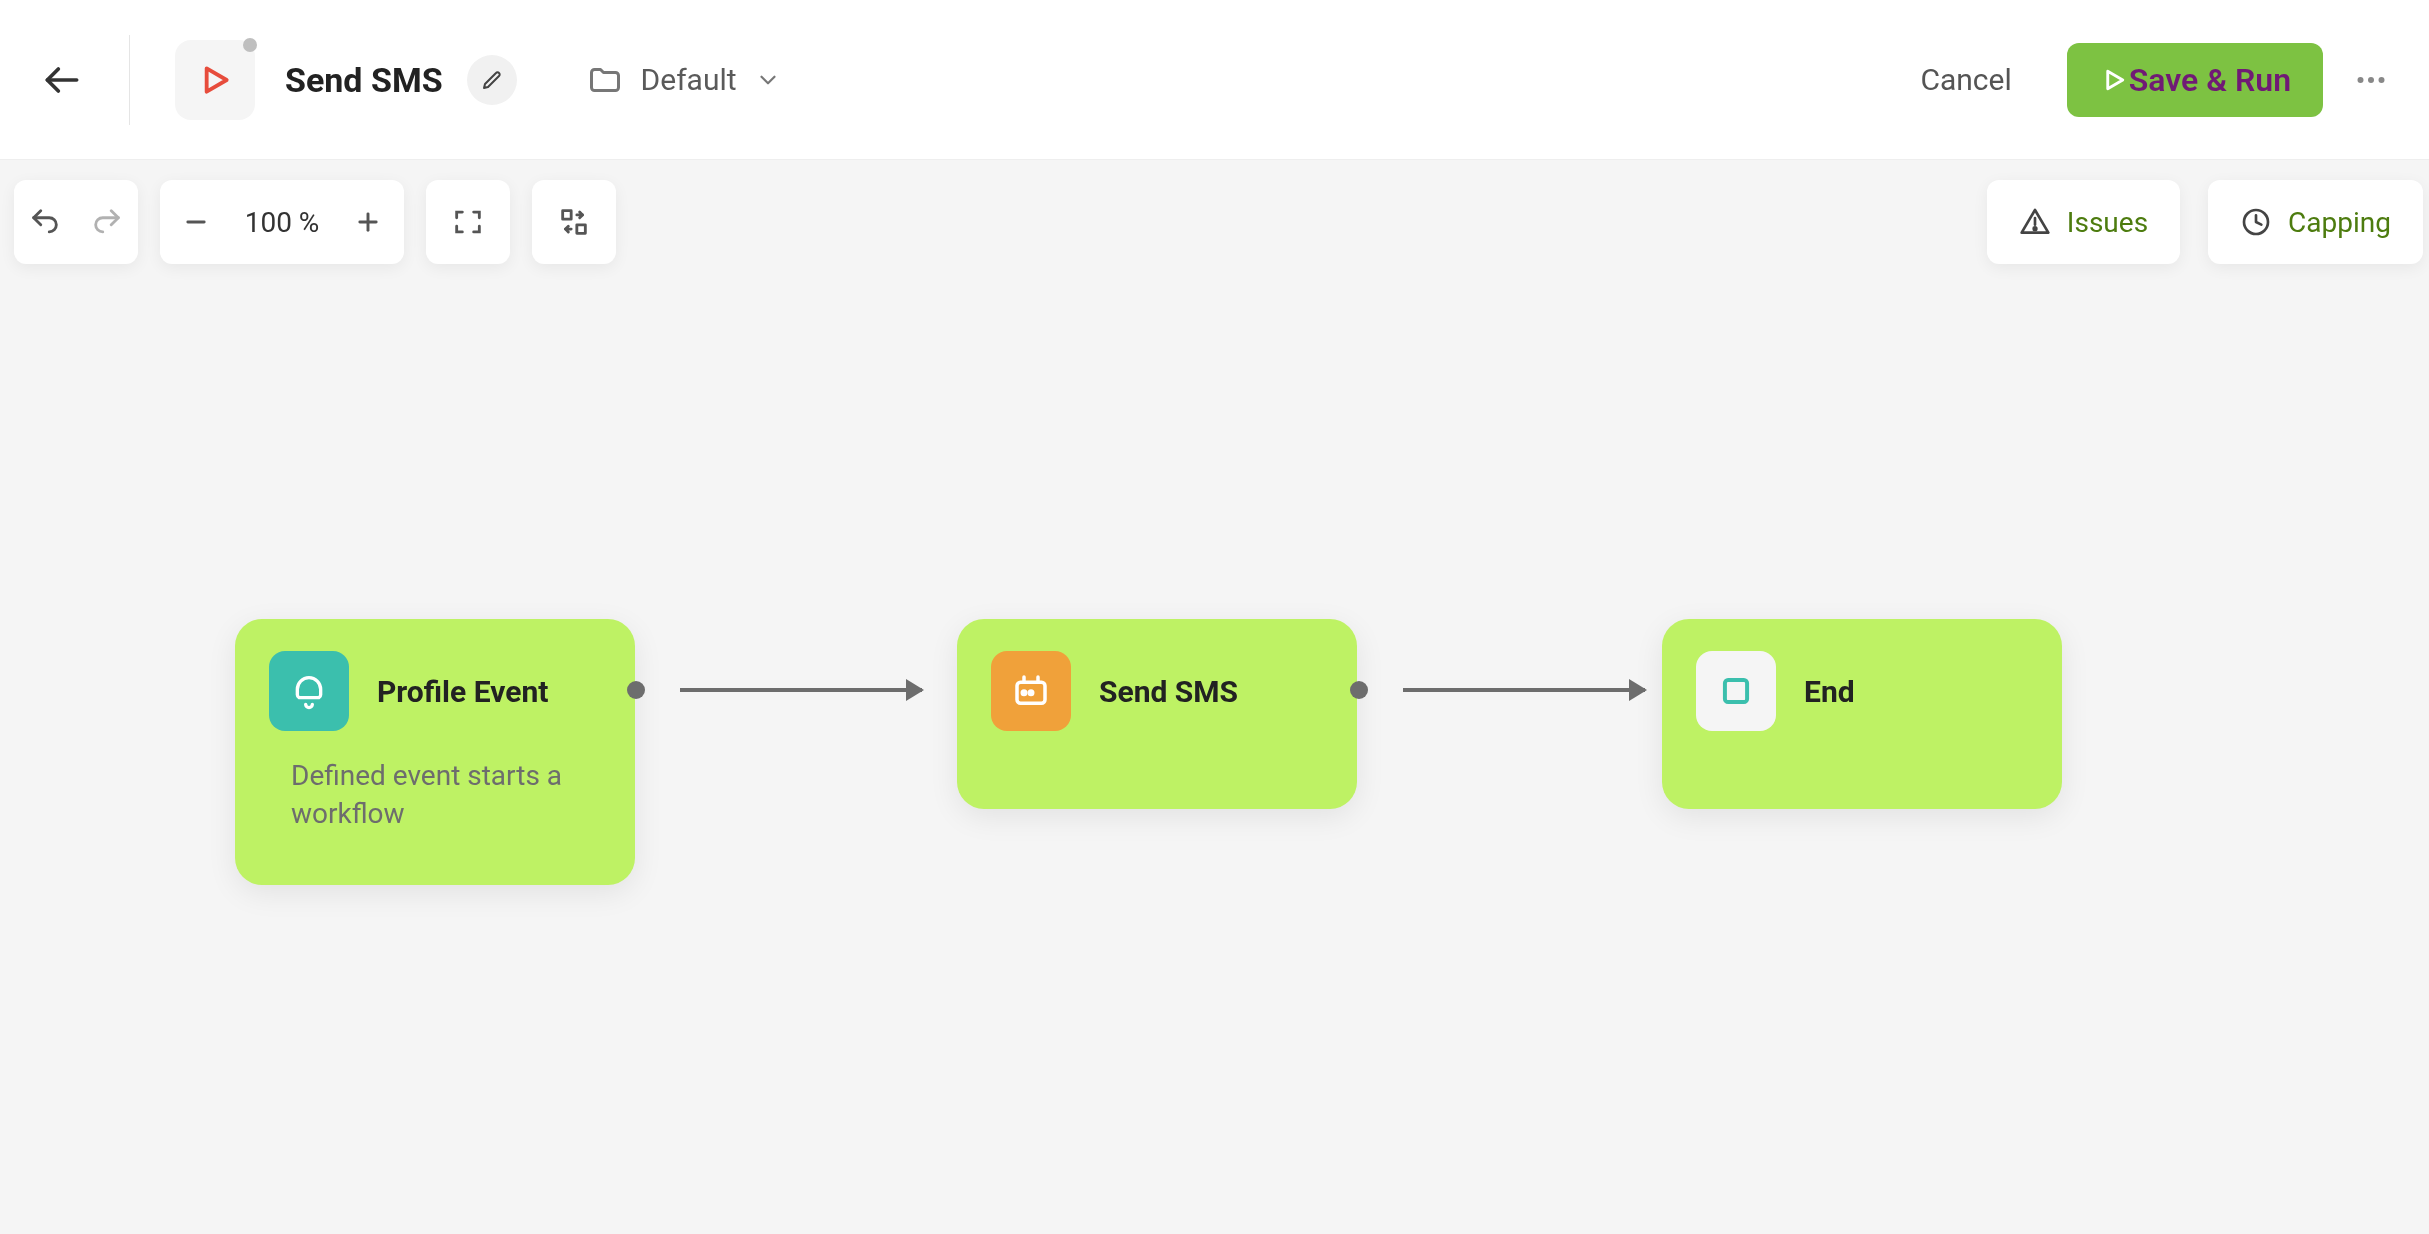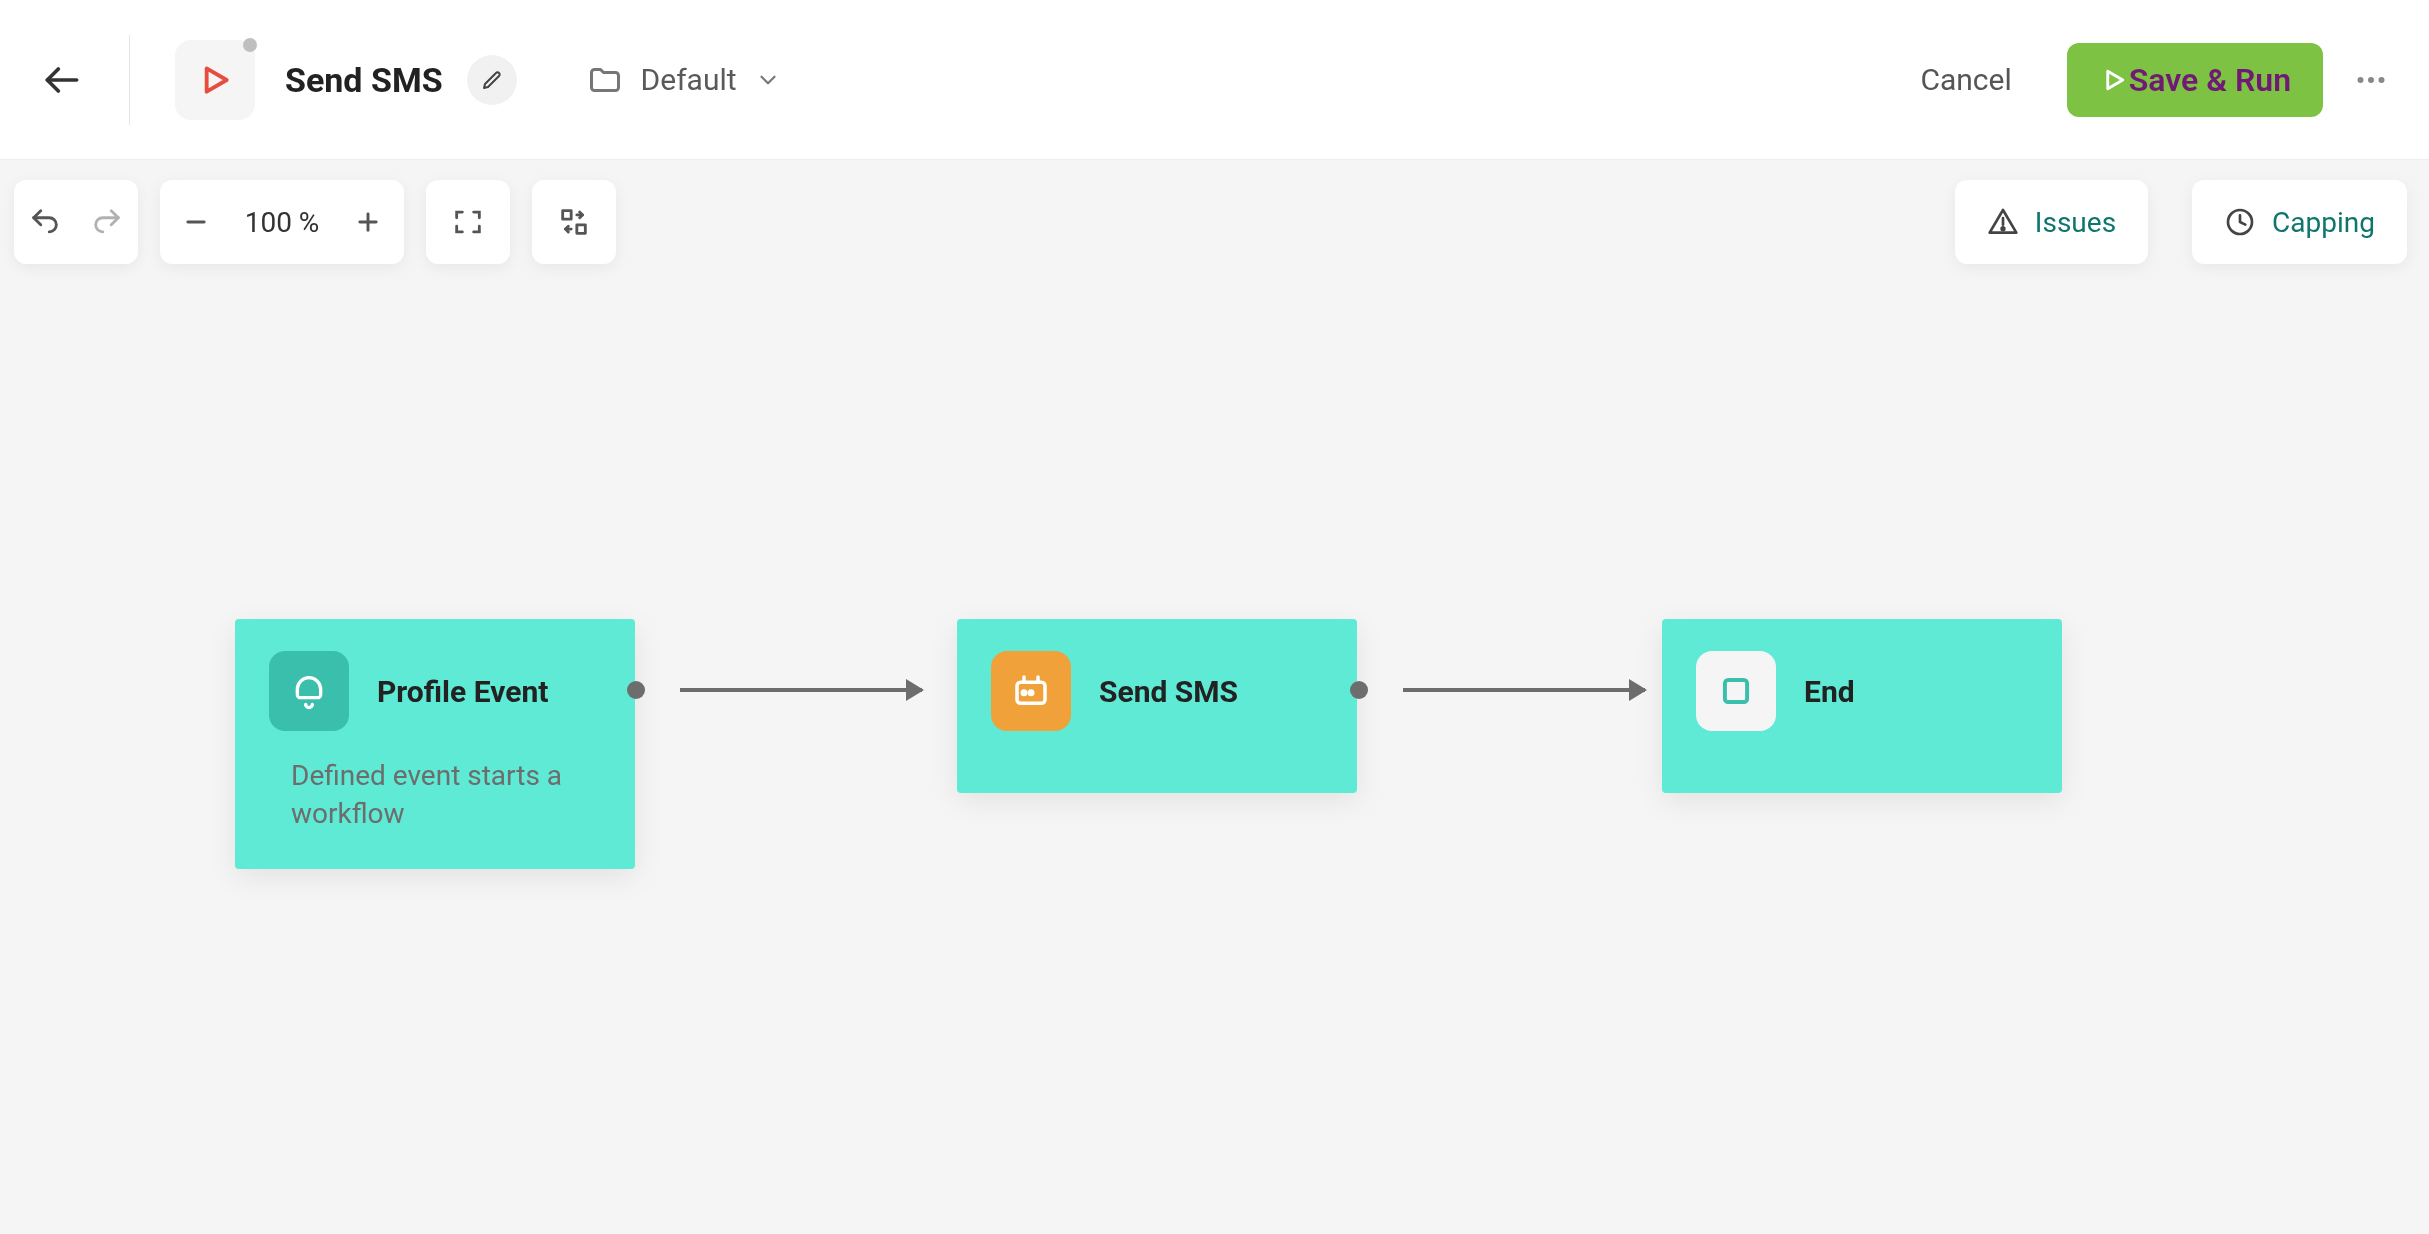--- a/index.html
+++ b/index.html
@@ -144,37 +144,37 @@
   background: #fff;
   border-radius: 12px;
   box-shadow: 0 4px 16px rgba(0,0,0,0.06);
   display: flex;
   align-items: center;
   gap: 16px;
   padding: 0 32px;
   height: 84px;
   cursor: pointer;
   font-size: 28px;
-  color: #0f766e;
-  margin-right: 22px;
+  color: #4d7c0f;
+  margin-right: 6px;
 }
 
 
 .canvas {
   position: relative;
   width: 100%;
   height: calc(100% - 160px - 120px);
 }
 .node {
   position: absolute;
-  background: #5eead4;
-  border-radius: 4px;
+  background: #bef264;
+  border-radius: 27px;
   box-shadow: 0 8px 30px rgba(0,0,0,0.08);
   width: 400px;
-  padding: 32px 34px 36px 34px;
+  padding: 32px 34px 52px 34px;
   cursor: pointer;
 }
 .node-header {
   display: flex;
   align-items: center;
   gap: 28px;
   margin-bottom: 26px;
 }
 .node-icon {
   width: 80px;

